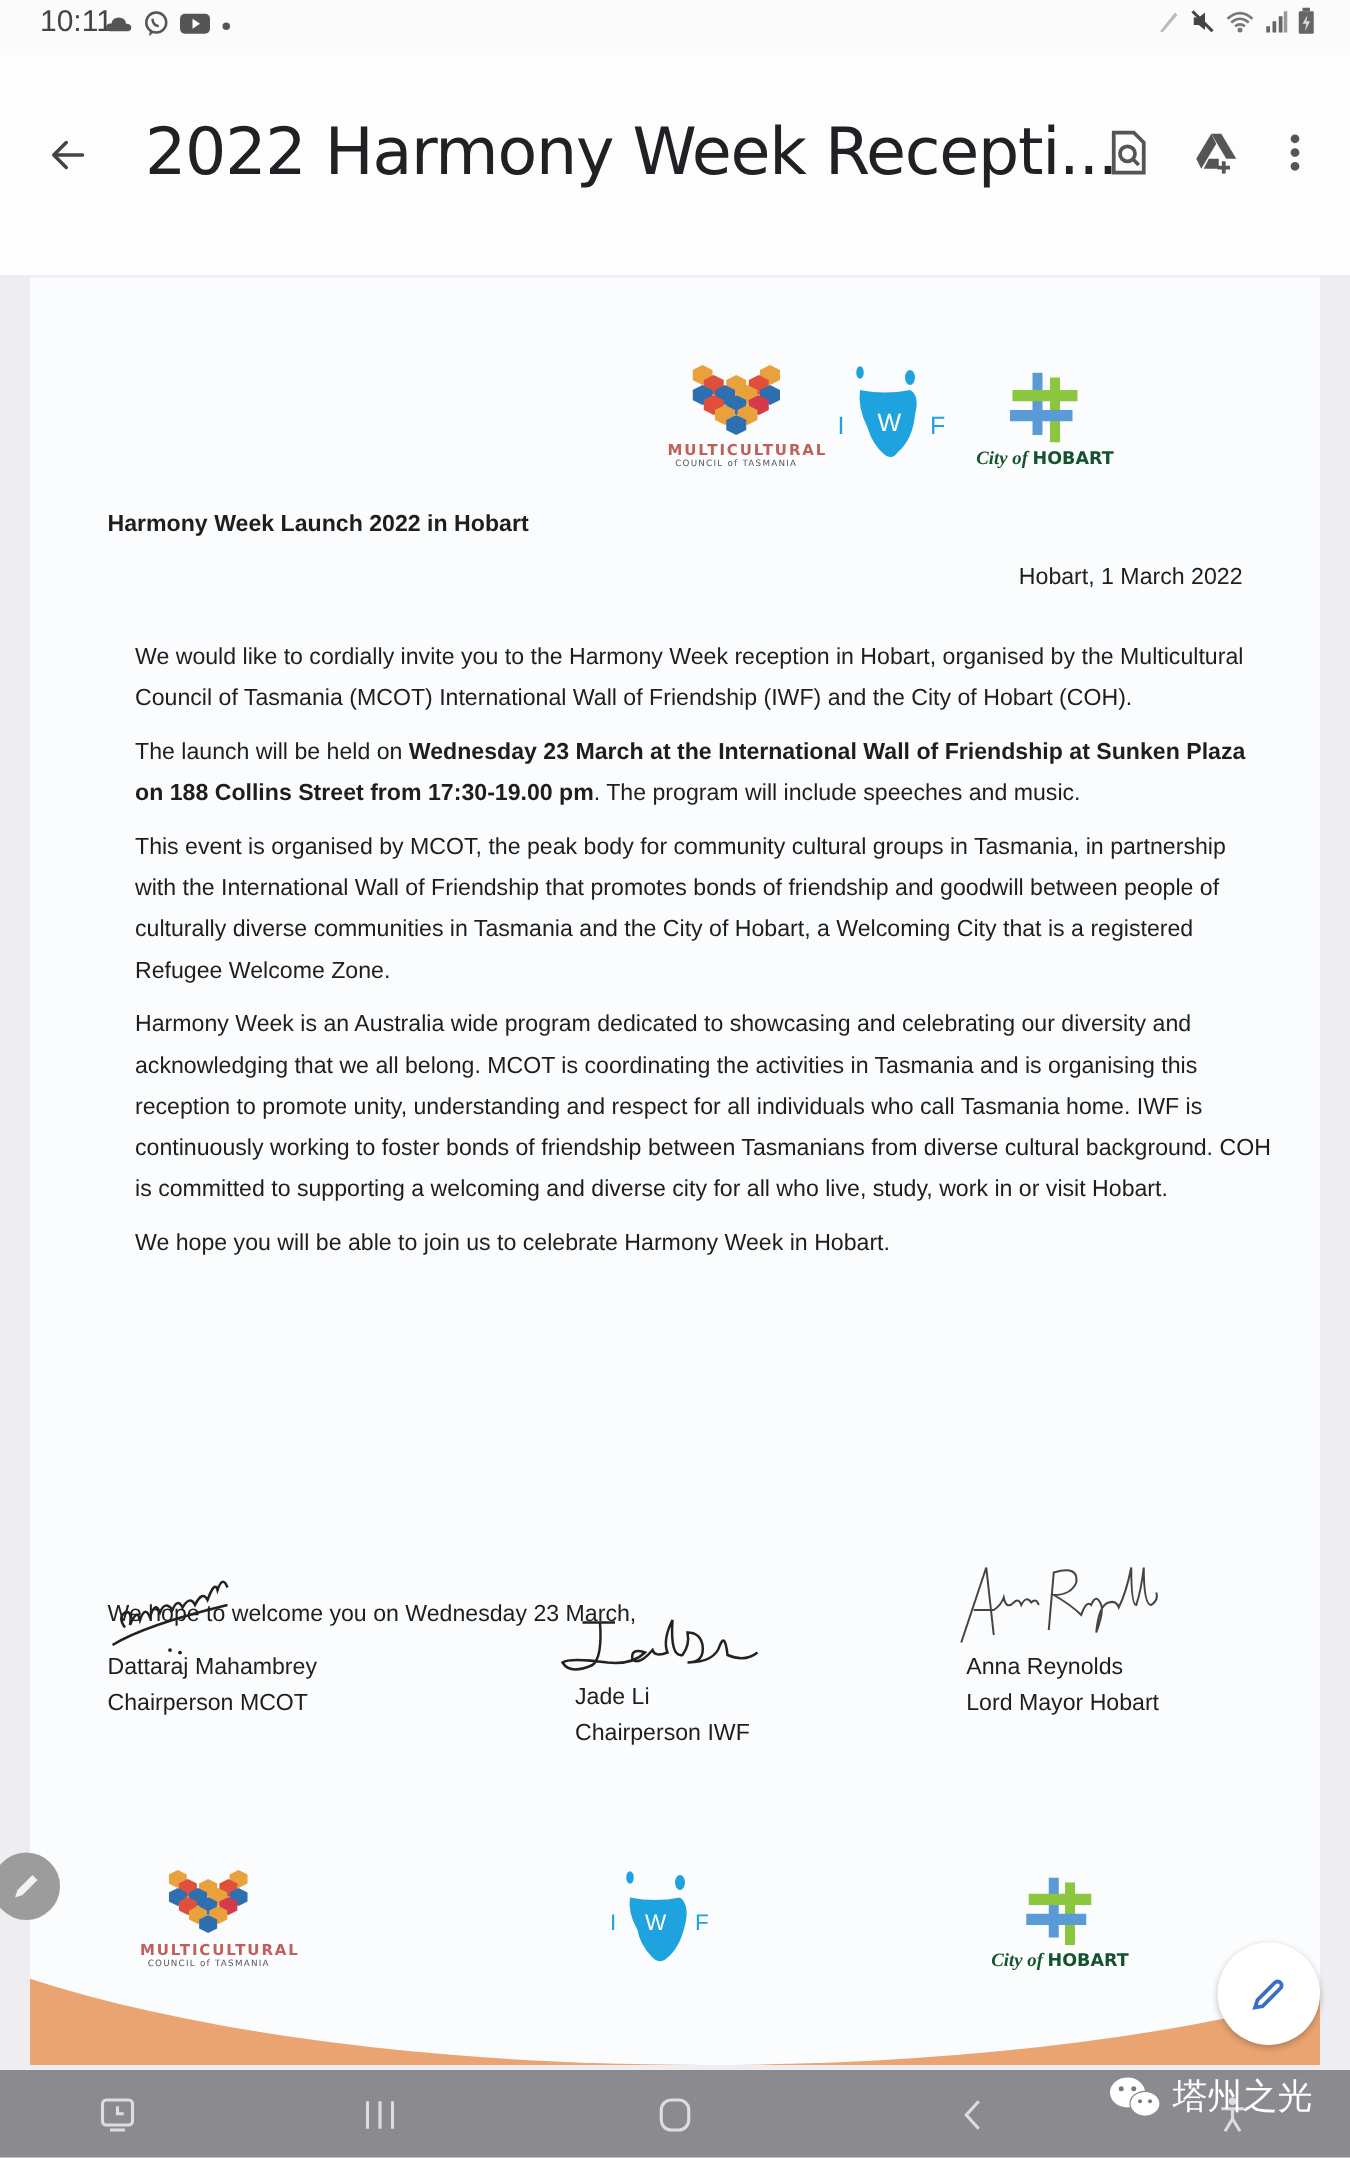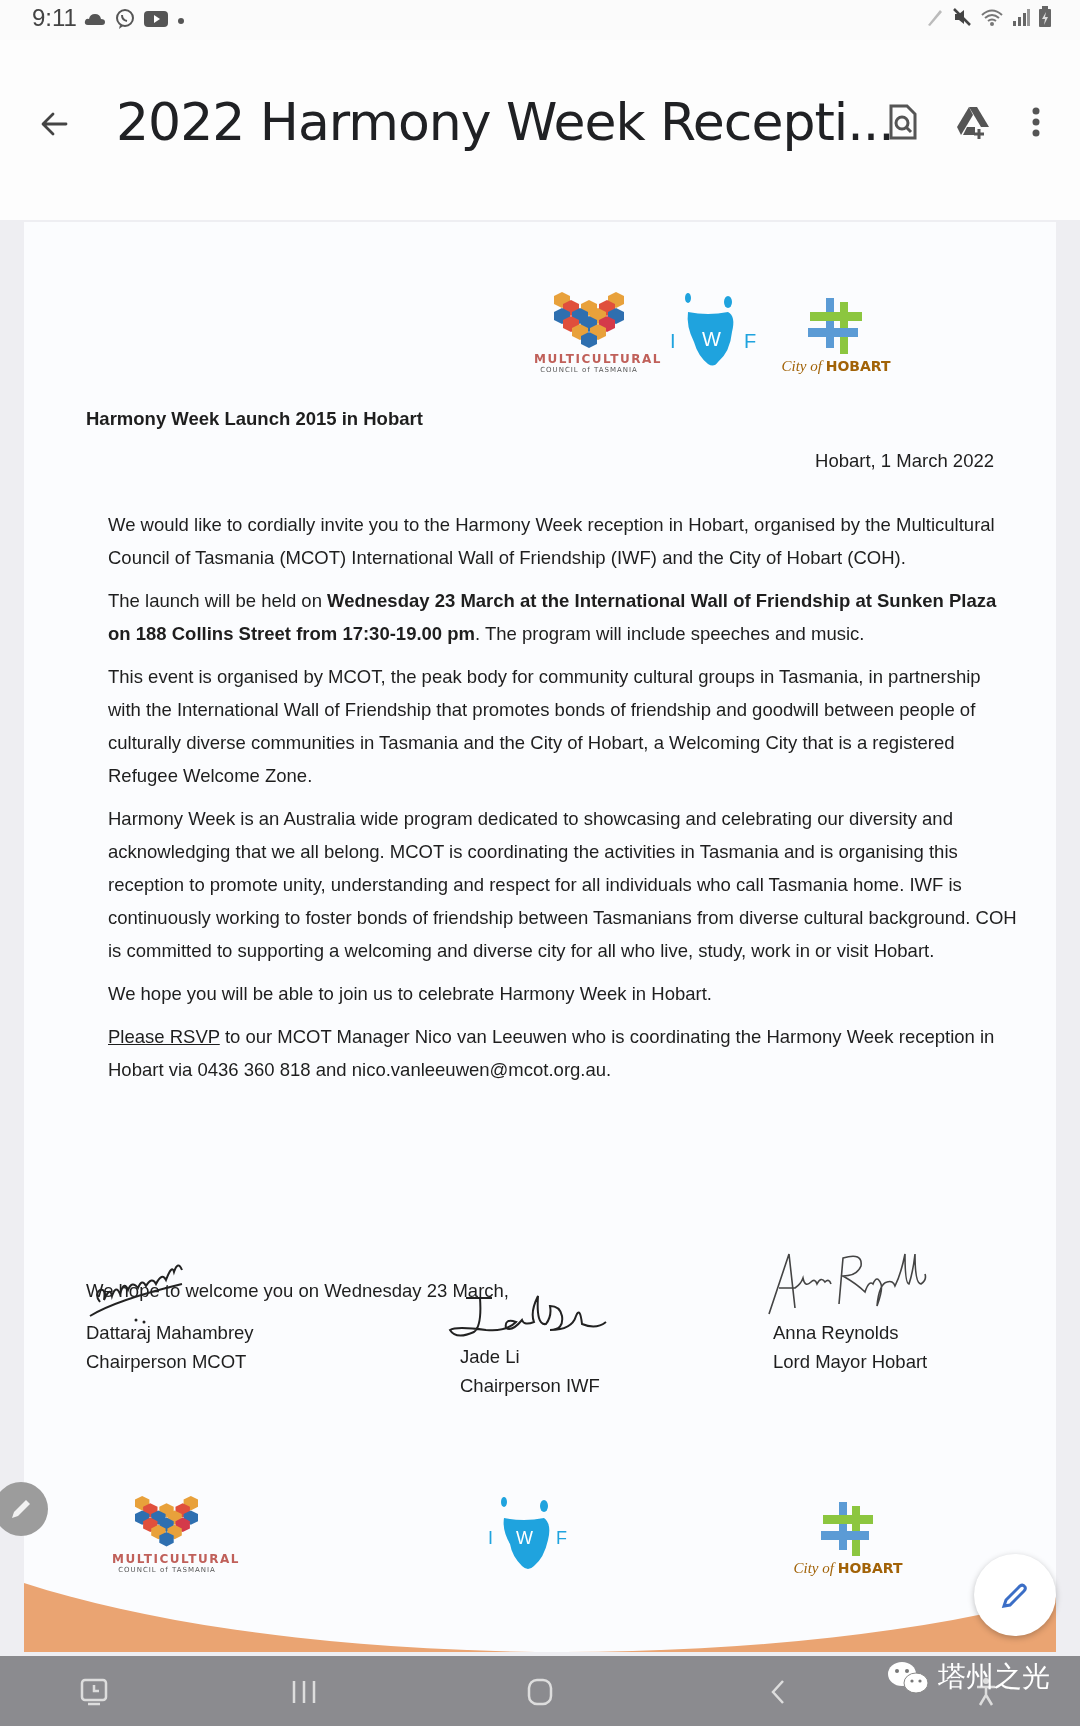--- a/index.html
+++ b/index.html
@@ -23,28 +23,28 @@
   p { margin:0 0 10px 0; }
   .u { text-decoration:underline; }
   .sig-block { position:absolute; top:1318px; font-size:18.5px; line-height:29px; }
   .navbar { position:absolute; left:0; top:1656px; width:1080px; height:70px; background:rgba(120,120,125,0.85); }
   .nav-btn { position:absolute; top:16px; width:40px; height:40px; display:flex; align-items:center; justify-content:center; }
   .fab-left { position:absolute; left:-6px; top:1482px; width:54px; height:54px; border-radius:50%; background:#9c9c9c; display:flex; align-items:center; justify-content:center; }
   .fab-right { position:absolute; left:974px; top:1554px; width:82px; height:82px; border-radius:50%; background:#fff; box-shadow:0 2px 6px rgba(0,0,0,0.25); display:flex; align-items:center; justify-content:center; }
   .watermark { position:absolute; left:886px; top:1658px; display:flex; align-items:center; gap:8px; color:#fff; font-size:28px; font-family:"DejaVu Sans", sans-serif; }
   .logo-text-m { font-size:12px; font-weight:bold; color:#c0605a; letter-spacing:1.5px; font-family:"DejaVu Sans", sans-serif; }
   .logo-text-m2 { font-size:7px; color:#555; letter-spacing:1px; font-family:"DejaVu Sans", sans-serif; }
-  .cob { font-size:15px; color:#a16207; font-family:"Liberation Serif", serif; white-space:nowrap; }
+  .cob { font-size:15px; color:#14532d; font-family:"Liberation Serif", serif; white-space:nowrap;font-weight:bold; }
   .cob b { font-family:"DejaVu Sans", sans-serif; font-size:14px; }
 </style>
 </head>
 <body>
 
 <div class="statusbar">
-  <span class="sb-time">9:11</span>
+  <span class="sb-time">10:11</span>
   <div class="sb-left-icons">
     <span class="ico"><svg width="22" height="14">
           <path d="M4 13 Q0 13 1 9 Q2 6 5 7 Q6 2 11 2 Q16 2 17 7 Q21 7 21 10 Q21 13 18 13 Z" fill="#555"></path>
         </svg></span>
     <span class="ico"><svg width="22" height="22">
           <circle cx="11" cy="10" r="8" fill="none" stroke="#555" stroke-width="2"></circle>
           <path d="M8 7 Q8 12 13 13" stroke="#555" stroke-width="2" fill="none"></path>
           <path d="M6 17 L5 21 L9 18" fill="#555"></path>
         </svg></span>
     <span class="ico"><svg width="24" height="18">
@@ -158,30 +158,29 @@
     <svg width="60" height="56">
       <rect x="20" y="0" width="8" height="50" fill="#5b9bd5"></rect>
       <rect x="34" y="4" width="8" height="52" fill="#8cc63f"></rect>
       <rect x="4" y="14" width="52" height="9" fill="#8cc63f"></rect>
       <rect x="2" y="30" width="50" height="9" fill="#5b9bd5"></rect>
     </svg>
     <div class="cob"><i>City of</i> <b>HOBART</b></div>
   </div>
 </div>
 
-<div class="heading">Harmony Week Launch 2015 in Hobart</div>
+<div class="heading">Harmony Week Launch 2022 in Hobart</div>
 <div class="dateline">Hobart, 1 March 2022</div>
 
 <div class="doc-text" style="top:508px;margin-left:22px;">
   <p>We would like to cordially invite you to the Harmony Week reception in Hobart, organised by the Multicultural Council of Tasmania (MCOT) International Wall of Friendship (IWF) and the City of Hobart (COH).</p>
   <p><span>The launch will be held on </span><b>Wednesday 23 March at the International Wall of Friendship at Sunken Plaza on 188 Collins Street from 17:30-19.00 pm</b><span>. The program will include speeches and music.</span></p>
   <p>This event is organised by MCOT, the peak body for community cultural groups in Tasmania, in partnership with the International Wall of Friendship that promotes bonds of friendship and goodwill between people of culturally diverse communities in Tasmania and the City of Hobart, a Welcoming City that is a registered Refugee Welcome Zone.</p>
   <p>Harmony Week is an Australia wide program dedicated to showcasing and celebrating our diversity and acknowledging that we all belong. MCOT is coordinating the activities in Tasmania and is organising this reception to promote unity, understanding and respect for all individuals who call Tasmania home. IWF is continuously working to foster bonds of friendship between Tasmanians from diverse cultural background. COH is committed to supporting a welcoming and diverse city for all who live, study, work in or visit Hobart.</p>
   <p>We hope you will be able to join us to celebrate Harmony Week in Hobart.</p>
-  <p><span class="u">Please RSVP</span><span> to our MCOT Manager Nico van Leeuwen who is coordinating the Harmony Week reception in Hobart via 0436 360 818 and nico.vanleeuwen@mcot.org.au.</span></p>
 </div>
 <div class="doc-text" style="top:1274px;">We hope to welcome you on Wednesday 23 March,</div>
 
 <div class="sig-block" style="left:86px;">
   <svg width="110" height="80" style="position:absolute; top:-68px; left:0;">
     <path d="M4 66 Q30 50 96 34 M14 52 Q8 44 14 40 Q20 38 18 50 Q24 36 26 46 Q30 34 34 44 Q38 30 42 40 Q46 30 52 38 Q56 28 60 36 Q66 26 70 34 Q76 22 80 30 Q86 14 88 22 Q92 10 96 20" stroke="#222" stroke-width="2" fill="none"></path>
     <circle cx="50" cy="70" r="1.5" fill="#222"></circle>
       <circle cx="58" cy="72" r="1.5" fill="#222"></circle>
   </svg>
   <div>Dattaraj Mahambrey</div>

